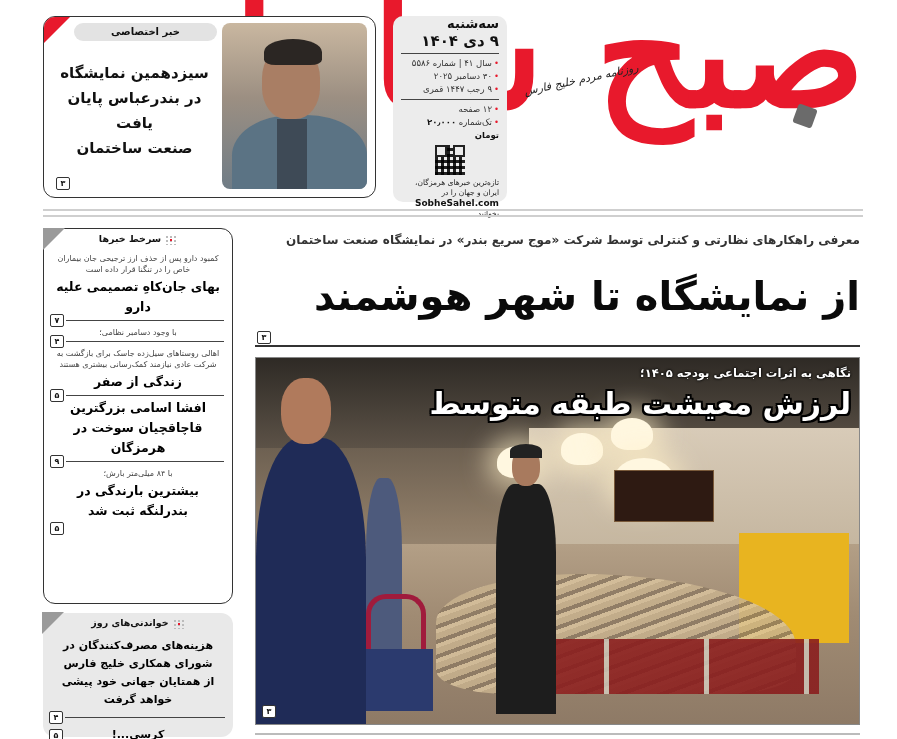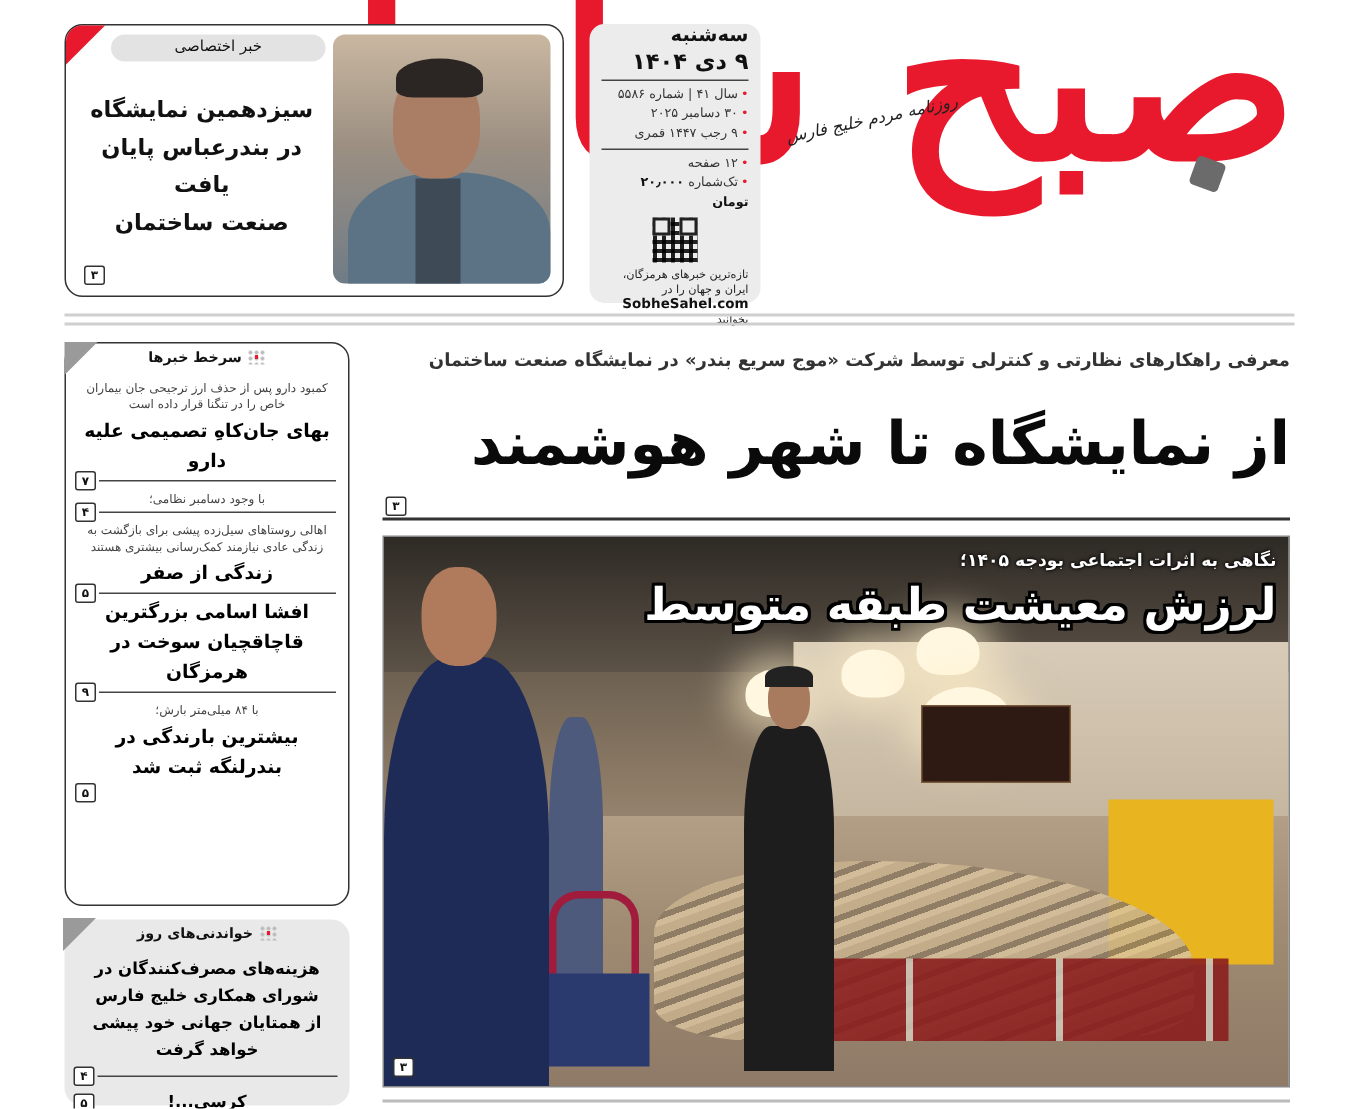--- a/index.html
+++ b/index.html
@@ -56,21 +56,21 @@
       position: absolute; left: 43px; top: 16px; width: 333px; height: 182px;
       border: 1.5px solid #333; border-radius: 12px; background: #fff; overflow: hidden;
     }
     .exclusive .corner {
       position: absolute; left: -1px; top: -1px; width: 0; height: 0;
       border-top: 28px solid #e8192c; border-right: 28px solid transparent;
     }
     .exclusive .label {
       position: absolute; left: 30px; top: 6px; width: 143px; height: 18px;
       background: #e3e3e3; border-radius: 9px; text-align: center;
-      font-size: 10px; font-weight: normal; direction: rtl; line-height: 18px;
+      font-size: 10px; font-weight: bold; direction: rtl; line-height: 18px;
     }
     .exclusive .headline {
       position: absolute; left: 8px; top: 44px; width: 165px;
       text-align: center; direction: rtl; font-weight: bold; font-size: 15px; line-height: 25px;
     }
     .exclusive .photo {
       position: absolute; left: 178px; top: 6px; width: 145px; height: 166px;
       border-radius: 8px; overflow: hidden;
       background: linear-gradient(180deg, #c9b7a0 0%, #9c8f82 45%, #6f7c86 100%);
     }
@@ -246,21 +246,21 @@
     <div class="title">بهای جان‌کاهِ تصمیمی علیه دارو</div>
     <div class="sep"></div>
     <div class="page-badge">۷</div>
   </div>
   <div class="item">
     <div class="kicker">با وجود دسامبر نظامی؛</div>
     <div class="sep"></div>
     <div class="page-badge">۴</div>
   </div>
   <div class="item">
-    <div class="kicker">اهالی روستاهای سیل‌زده پیشی برای بازگشت به زندگی عادی نیازمند کمک‌رسانی بیشتری هستند</div>
+    <div class="kicker">اهالی روستاهای سیل‌زده جاسک برای بازگشت به شرکت عادی نیازمند کمک‌رسانی بیشتری هستند</div>
     <div class="title">زندگی از صفر</div>
     <div class="sep"></div>
     <div class="page-badge">۵</div>
   </div>
   <div class="item">
     <div class="title">افشا اسامی بزرگترین قاچاقچیان سوخت در هرمزگان</div>
     <div class="sep"></div>
     <div class="page-badge">۹</div>
   </div>
   <div class="item">

